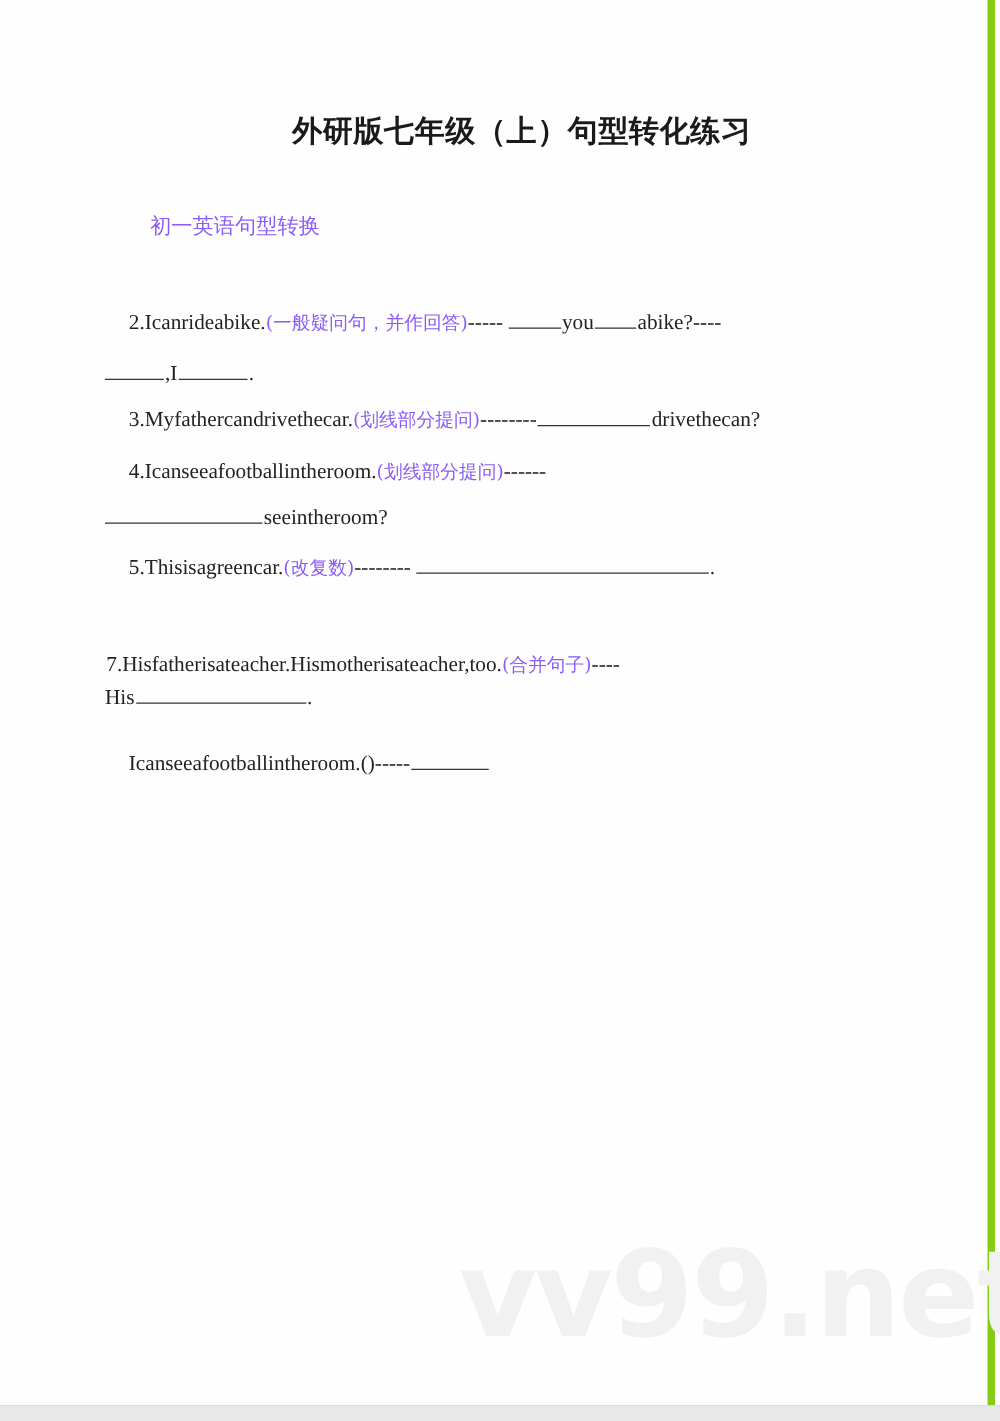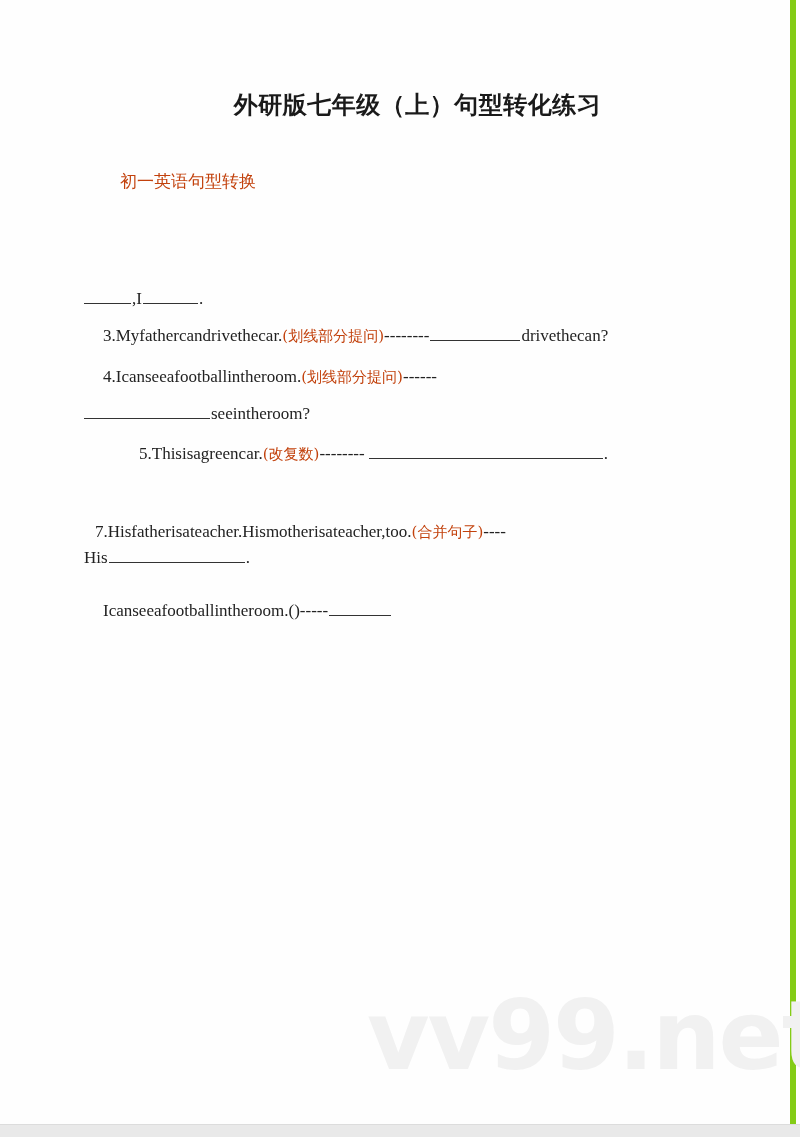--- a/index.html
+++ b/index.html
@@ -42,21 +42,21 @@
       position: absolute;
       font-family: "Liberation Serif", serif;
       font-size: 17px;
       color: #222222;
       white-space: nowrap;
       line-height: 22px;
     }
     .cn {
       font-family: "DejaVu Serif", serif;
       font-size: 15px;
-      color: #c2410c;
+      color: #8b5cf6;
     }
     .blank {
       display: inline-block;
       border-bottom: 1px solid #333;
       height: 15px;
       vertical-align: baseline;
       margin: 0 1px;
     }
     .watermark {
       position: absolute;
@@ -73,41 +73,44 @@
 </head>
 <body>
 
 <div class="page">
 
   <div class="title">外研版七年级（上）句型转化练习</div>
 
   <div class="line cn" style="left:120px; top:170px; font-size:17px;">初一英语句型转换</div>
 
 
+  <div class="line" style="left:103px; top:247px;">
+    <span>2.</span><span>Icanrideabike.</span><span class="cn">(一般疑问句，并作回答)</span><span>-----</span><span class="blank" style="width:42px; margin-left:4px;"></span><span>you</span><span class="blank" style="width:33px;"></span><span>abike?----</span>
+  </div>
   <div class="line" style="left:84px; top:288px;">
     <span class="blank" style="width:47px; margin-left:0;"></span><span>,I</span><span class="blank" style="width:55px;"></span><span>.</span>
   </div>
 
   <div class="line" style="left:103px; top:325px;text-align:center;">
     <span>3.</span><span>Myfathercandrivethecar.</span><span class="cn">(划线部分提问)</span><span>--------</span><span class="blank" style="width:90px;"></span><span>drivethecan?</span>
   </div>
 
   <div class="line" style="left:103px; top:366px;">
     <span>4.</span><span>Icanseeafootballintheroom.</span><span class="cn">(划线部分提问)</span><span>------</span>
   </div>
   <div class="line" style="left:84px; top:403px;">
     <span class="blank" style="width:126px; margin-left:0;"></span><span>seeintheroom?</span>
   </div>
 
-  <div class="line" style="left:103px; top:443px;margin-left:36px;">
+  <div class="line" style="left:103px; top:443px;">
     <span>5.</span><span>Thisisagreencar.</span><span class="cn">(改复数)</span><span>--------</span><span class="blank" style="width:234px; margin-left:4px;"></span><span>.</span>
   </div>
 
 
-  <div class="line" style="left:95px; top:521px;">
+  <div class="line" style="left:85px; top:521px;">
     <span>7.</span><span>Hisfatherisateacher.Hismotherisateacher,too.</span><span class="cn">(合并句子)</span><span>----</span>
   </div>
   <div class="line" style="left:84px; top:547px;">
     <span>His</span><span class="blank" style="width:136px;"></span><span>.</span>
   </div>
 
   <div class="line" style="left:103px; top:600px;">
     <span>Icanseeafootballintheroom.</span><span>()</span><span>-----</span><span class="blank" style="width:62px;"></span>
   </div>
 

